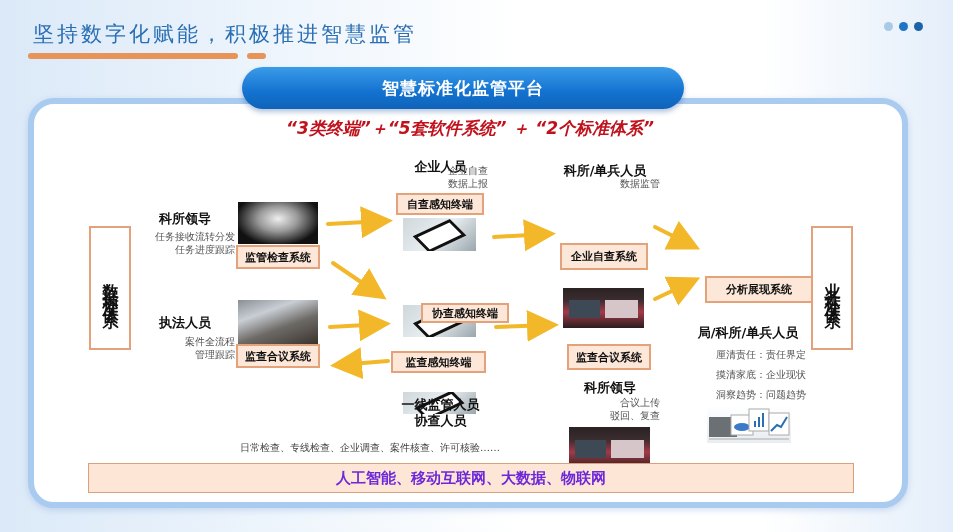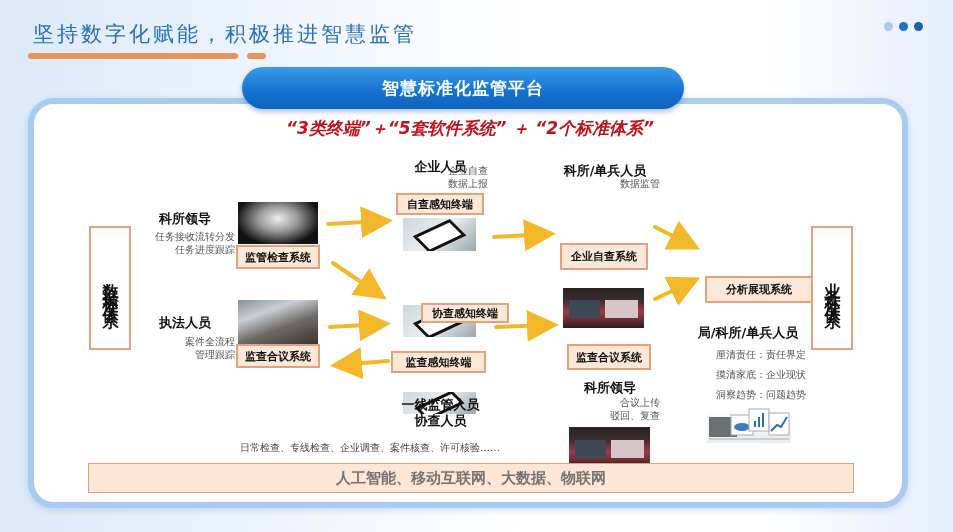--- a/index.html
+++ b/index.html
@@ -62,21 +62,21 @@
     content: ""; position: absolute; left: 8%; top: 30%; width: 38%; height: 45%; background: #3d4a55;
   }
   .img-monitor::after {
     content: ""; position: absolute; left: 52%; top: 30%; width: 40%; height: 45%; background: #d7c6c9;
   }
   .img-analytics { background: linear-gradient(180deg, #ffffff 0%, #e8edf2 100%); position: relative; }
   .bottom-desc { left: 240px; top: 441px; font-size: 10px; color: #444; font-family: "DejaVu Serif", serif; }
   .tech-bar {
     left: 88px; top: 463px; width: 766px; height: 30px;
     border: 1px solid #d9a07e; background: #fde6d6;
-    text-align: center; line-height: 28px; font-size: 15px; font-weight: bold; color: #737373;
+    text-align: center; line-height: 28px; font-size: 15px; font-weight: bold; color: #6d28d9;
   }
   svg.arrows { position: absolute; left: 0; top: 0; pointer-events: none; }
 </style>
 </head>
 <body>
 
 <div class="abs title">坚持数字化赋能，积极推进智慧监管</div>
 <div class="abs bar1"></div>
 <div class="abs bar2"></div>
 <div class="abs dots">

